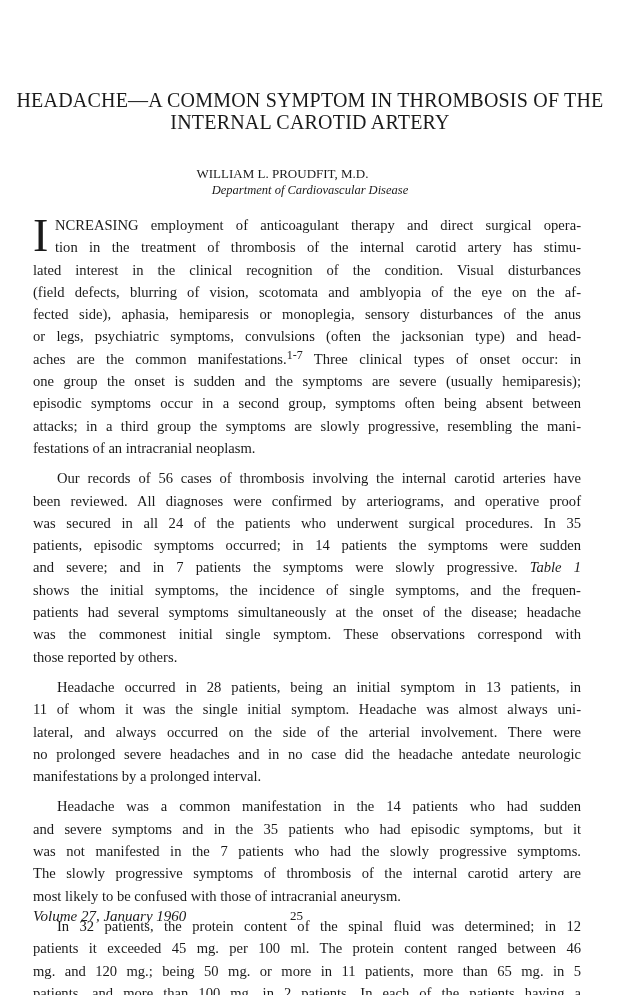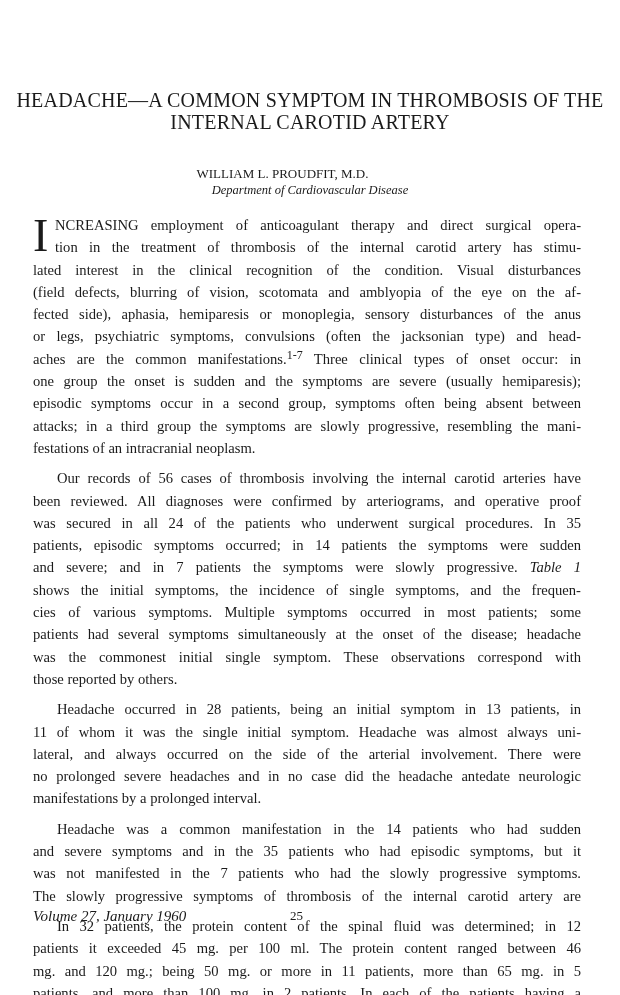--- a/index.html
+++ b/index.html
@@ -67,35 +67,35 @@
   <span class="ln">episodic symptoms occur in a second group, symptoms often being absent between</span>
   <span class="ln">attacks; in a third group the symptoms are slowly progressive, resembling the mani-</span>
   <span class="ln last">festations of an intracranial neoplasm.</span>
 
   <span class="ln ind">Our records of 56 cases of thrombosis involving the internal carotid arteries have</span>
   <span class="ln">been reviewed.  All diagnoses were confirmed by arteriograms, and operative proof</span>
   <span class="ln">was secured in all 24 of the patients who underwent surgical procedures.  In 35</span>
   <span class="ln">patients, episodic symptoms occurred;  in 14 patients the symptoms were sudden</span>
   <span class="ln"><span>and severe; and in 7 patients the symptoms were slowly progressive. </span><span class="ital">Table 1</span></span>
   <span class="ln">shows the initial symptoms, the incidence of single symptoms, and the frequen-</span>
-  <span class="ln">cies of various symptoms.  Multiple symptoms occurred in most patients; some</span>
   <span class="ln">patients had several symptoms simultaneously at the onset of the disease; headache</span>
   <span class="ln">was the commonest initial single symptom.  These observations correspond with</span>
   <span class="ln last">those reported by others.</span>
 
   <span class="ln ind">Headache occurred in 28 patients, being an initial symptom in 13 patients, in</span>
   <span class="ln">11 of whom it was the single initial symptom.  Headache was almost always uni-</span>
   <span class="ln">lateral, and always occurred on the side of the arterial involvement.  There were</span>
   <span class="ln">no prolonged severe headaches and in no case did the headache antedate neurologic</span>
   <span class="ln last">manifestations by a prolonged interval.</span>
 
   <span class="ln ind">Headache was a common manifestation in the 14 patients who had sudden</span>
   <span class="ln">and severe symptoms and in the 35 patients who had episodic symptoms, but it</span>
   <span class="ln">was not manifested in the 7 patients who had the slowly progressive symptoms.</span>
   <span class="ln">The slowly progressive symptoms of thrombosis of the internal carotid artery are</span>
+  <span class="ln last">most likely to be confused with those of intracranial aneurysm.</span>
 
   <span class="ln ind">In 32 patients, the protein content of the spinal fluid was determined; in 12</span>
   <span class="ln">patients it exceeded 45 mg. per 100 ml.  The protein content ranged between 46</span>
   <span class="ln">mg. and 120 mg.;  being 50 mg. or more in 11 patients, more than 65 mg. in 5</span>
   <span class="ln">patients, and more than 100 mg. in 2 patients.  In each of the patients having a</span>
   <span class="ln">high protein content in the spinal fluid, headache was a symptom.  In contrast,</span>
 
 </div>
 
 <div class="footer-left">Volume 27, January 1960</div>

